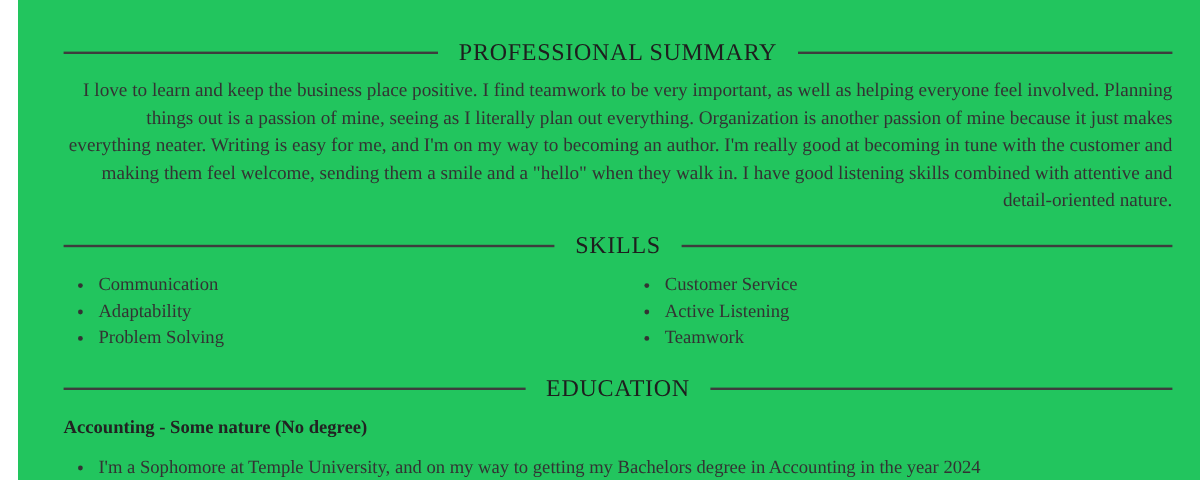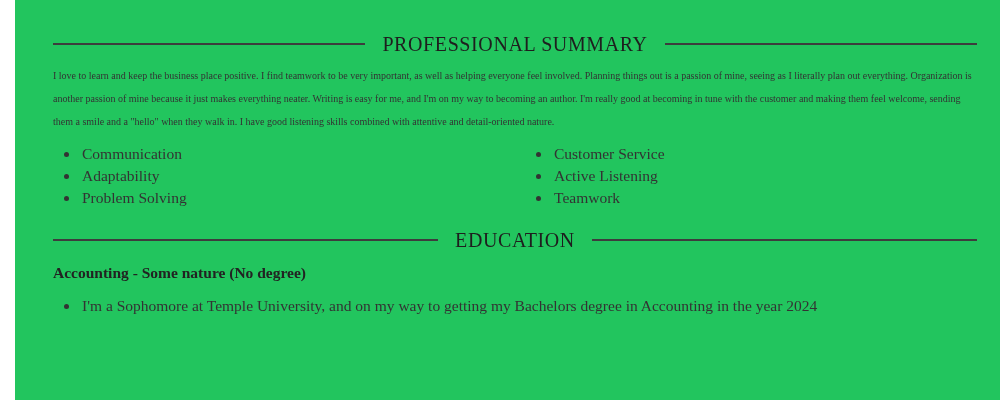--- a/index.html
+++ b/index.html
@@ -28,24 +28,24 @@
     margin: 0;
     font-size: 20px;
     font-weight: 400;
     letter-spacing: 0.6px;
     color: #1e1e1e;
     white-space: nowrap;
     line-height: 24px;
   }
   .summary-text {
     margin: 8px 0 0 0;
-    font-size: 10px;
+    font-size: 16px;
     line-height: 23px;
     color: #333333;
-    text-align: left;
+    text-align: right;
   }
   .skills-head { margin-top: 14px; }
   .skills-grid {
     display: grid;
     grid-template-columns: 1fr 1fr;
     margin-top: 10px;
   }
   ul.blist {
     margin: 0;
     padding-left: 27px;
@@ -84,20 +84,25 @@
   <section>
     <div class="sec-head">
       <span class="rule"></span>
       <h2 class="sec-title">PROFESSIONAL SUMMARY</h2>
       <span class="rule"></span>
     </div>
     <p class="summary-text">I love to learn and keep the business place positive. I find teamwork to be very important, as well as helping everyone feel involved. Planning things out is a passion of mine, seeing as I literally plan out everything. Organization is another passion of mine because it just makes everything neater. Writing is easy for me, and I'm on my way to becoming an author. I'm really good at becoming in tune with the customer and making them feel welcome, sending them a smile and a "hello" when they walk in. I have good listening skills combined with attentive and detail-oriented nature.</p>
   </section>
 
   <section>
+    <div class="sec-head skills-head">
+      <span class="rule"></span>
+      <h2 class="sec-title">SKILLS</h2>
+      <span class="rule"></span>
+    </div>
     <div class="skills-grid">
       <ul class="blist">
           <li>Communication</li>
           <li>Adaptability</li>
           <li>Problem Solving</li>
         </ul>
       <ul class="blist">
           <li>Customer Service</li>
           <li>Active Listening</li>
           <li>Teamwork</li>

